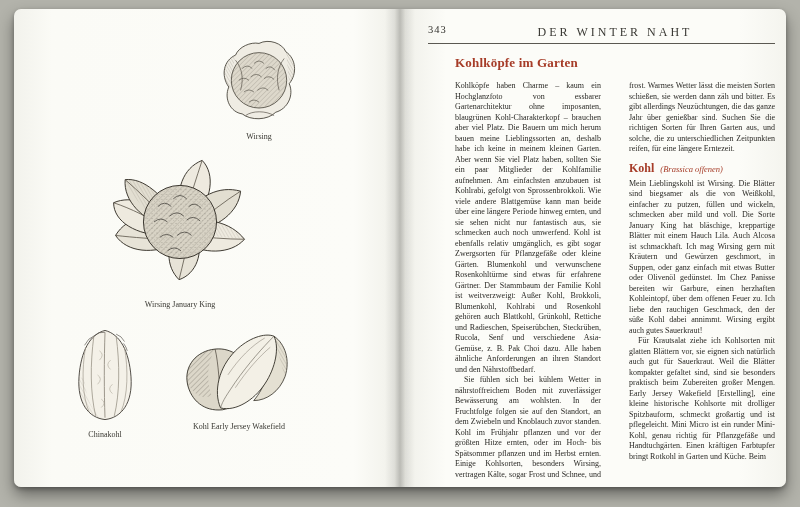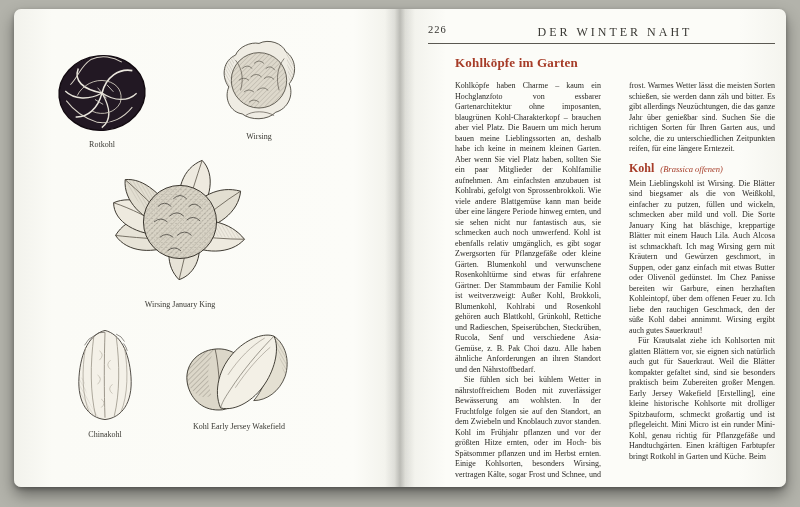--- a/index.html
+++ b/index.html
@@ -84,39 +84,20 @@
       <circle cx="3.5" cy="3.5" r="0.45" fill="#6d685e"></circle>
     </pattern>
   </defs>
 </svg>
 
 <div class="scene">
   <div class="book">
 
     <div class="page left">
 
-      <div class="figure fig-rotkohl">
-        <svg width="96" height="88" viewBox="0 0 100 92">
-          <g transform="rotate(-6 50 46)">
-            <ellipse cx="50" cy="46" rx="45" ry="39" fill="#221823"></ellipse>
-            <ellipse cx="50" cy="46" rx="45" ry="39" fill="none" stroke="#120a10" stroke-width="1.5"></ellipse>
-            <path d="M50,46 C30,40 22,30 28,18" stroke="#ece8df" stroke-width="1.6" fill="none"></path>
-            <path d="M50,46 C36,52 20,50 12,40" stroke="#e6e2d8" stroke-width="1.4" fill="none"></path>
-            <path d="M50,46 C56,30 70,22 84,26" stroke="#ece8df" stroke-width="1.7" fill="none"></path>
-            <path d="M50,46 C62,56 76,58 86,50" stroke="#e6e2d8" stroke-width="1.3" fill="none"></path>
-            <path d="M50,46 C44,62 32,70 20,68" stroke="#ece8df" stroke-width="1.5" fill="none"></path>
-            <path d="M50,46 C58,64 56,76 46,82" stroke="#e6e2d8" stroke-width="1.4" fill="none"></path>
-            <path d="M18,34 C28,26 30,16 42,10 C54,6 66,10 74,16" stroke="#d9d4c8" stroke-width="1" fill="none"></path>
-            <path d="M12,50 C18,60 28,70 42,76 C56,80 70,74 80,64" stroke="#d9d4c8" stroke-width="1" fill="none"></path>
-            <path d="M24,46 C30,36 44,30 56,34 C68,38 72,48 68,58 C62,68 48,70 38,64" stroke="#cfc9bc" stroke-width="0.9" fill="none"></path>
-            <path d="M46,40 L54,52 M42,52 L50,58 M56,38 L62,46" stroke="#e6e2d8" stroke-width="0.8"></path>
-          </g>
-        </svg>
-        <div class="caption">Rotkohl</div>
-      </div>
 
       <div class="figure fig-wirsing">
         <svg width="84" height="94" viewBox="0 0 100 112">
           <path d="M14,62 C4,48 8,30 22,24 C26,14 40,8 50,10 C62,4 78,10 82,20 C94,28 96,46 86,58 C92,72 84,88 70,92 C60,102 40,102 30,94 C16,92 8,76 14,62 Z" fill="#efece3" stroke="#3c382f" stroke-width="1"></path>
           <path d="M14,62 C4,48 8,30 22,24 C18,40 18,52 24,64 Z" fill="url(#hatch2)" opacity=".7"></path>
           <path d="M82,20 C94,28 96,46 86,58 C84,44 84,32 82,20 Z" fill="url(#hatch2)" opacity=".7"></path>
           <circle cx="50" cy="54" r="33" fill="#ddd8cb" stroke="#3c382f" stroke-width="0.9"></circle>
           <circle cx="50" cy="54" r="33" fill="url(#hatch1)" opacity=".55"></circle>
           <path d="M30,40 q6,-6 12,0 M44,34 q6,-6 12,0 M58,40 q6,-5 11,2 M26,54 q6,-5 12,0 M40,50 q7,-6 13,0 M56,52 q6,-5 12,1 M32,68 q6,-5 12,0 M48,66 q7,-6 13,0 M38,80 q6,-5 12,0" stroke="#47433a" stroke-width="0.7" fill="none"></path>
           <path d="M22,30 C30,40 32,52 28,66" stroke="#555046" stroke-width="0.8" fill="none"></path>
@@ -173,21 +154,21 @@
           <path d="M100,22 C88,32 74,48 62,66" stroke="#8a8478" stroke-width="0.6" fill="none"></path>
           <path d="M94,12 C80,20 66,34 54,52" stroke="#8a8478" stroke-width="0.6" fill="none"></path>
         </svg>
         <div class="caption">Kohl Early Jersey Wakefield</div>
       </div>
 
     </div>
 
     <div class="page right">
 
-      <div class="rp-pagenum">226</div>
+      <div class="rp-pagenum">343</div>
       <div class="rp-title">DER WINTER NAHT</div>
       <div class="rp-rule"></div>
 
       <div class="section-title">Kohlköpfe im Garten</div>
 
       <div class="columns">
         <div class="col">
           <p>Kohlköpfe haben Charme – kaum ein Hochglanzfoto von essbarer Gartenarchitektur ohne imposanten, blaugrünen Kohl-Charakterkopf – brauchen aber viel Platz. Die Bauern um mich herum bauen meine Lieblingssorten an, deshalb habe ich keine in meinem kleinen Garten. Aber wenn Sie viel Platz haben, sollten Sie ein paar Mitglieder der Kohlfamilie aufnehmen. Am einfachsten anzubauen ist Kohlrabi, gefolgt von Sprossenbrokkoli. Wie viele andere Blattgemüse kann man beide über eine längere Periode hinweg ernten, und sie sehen nicht nur fantastisch aus, sie schmecken auch noch umwerfend. Kohl ist ebenfalls relativ umgänglich, es gibt sogar Zwergsorten für Pflanzgefäße oder kleine Gärten. Blumenkohl und verwunschene Rosenkohltürme sind etwas für erfahrene Gärtner. Der Stammbaum der Familie Kohl ist weitverzweigt: Außer Kohl, Brokkoli, Blumenkohl, Kohlrabi und Rosenkohl gehören auch Blattkohl, Grünkohl, Rettiche und Radieschen, Speiserübchen, Steckrüben, Rucola, Senf und verschiedene Asia-Gemüse, z. B. Pak Choi dazu. Alle haben ähnliche Anforderungen an ihren Standort und den Nährstoffbedarf.</p>
           <p>Sie fühlen sich bei kühlem Wetter in nährstoffreichem Boden mit zuverlässiger Bewässerung am wohlsten. In der Fruchtfolge folgen sie auf den Standort, an dem Zwiebeln und Knoblauch zuvor standen. Kohl im Frühjahr pflanzen und vor der größten Hitze ernten, oder im Hoch- bis Spätsommer pflanzen und im Herbst ernten. Einige Kohlsorten, besonders Wirsing, vertragen Kälte, sogar Frost und Schnee, und alle Kohlsorten sind süßer am Tag nach einem leichten Nacht-</p>
         </div>

